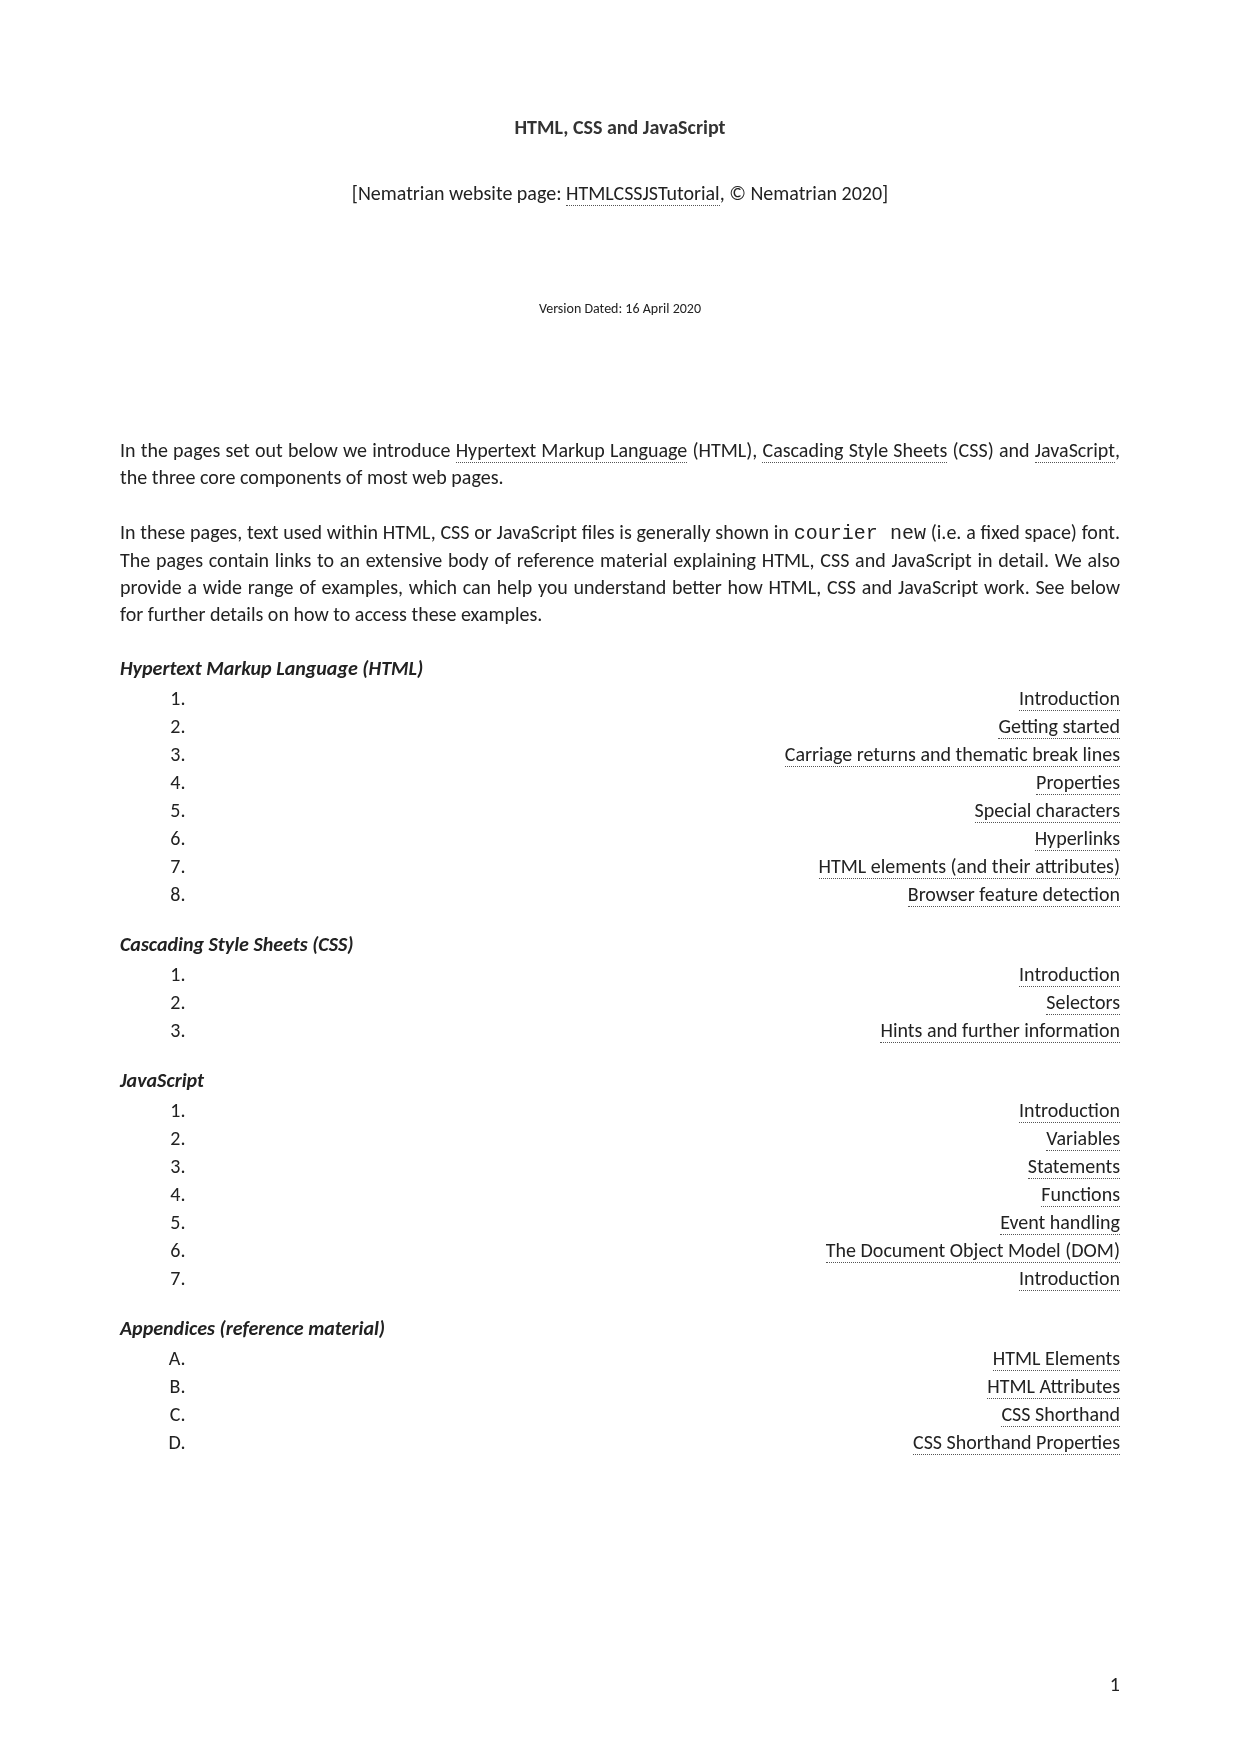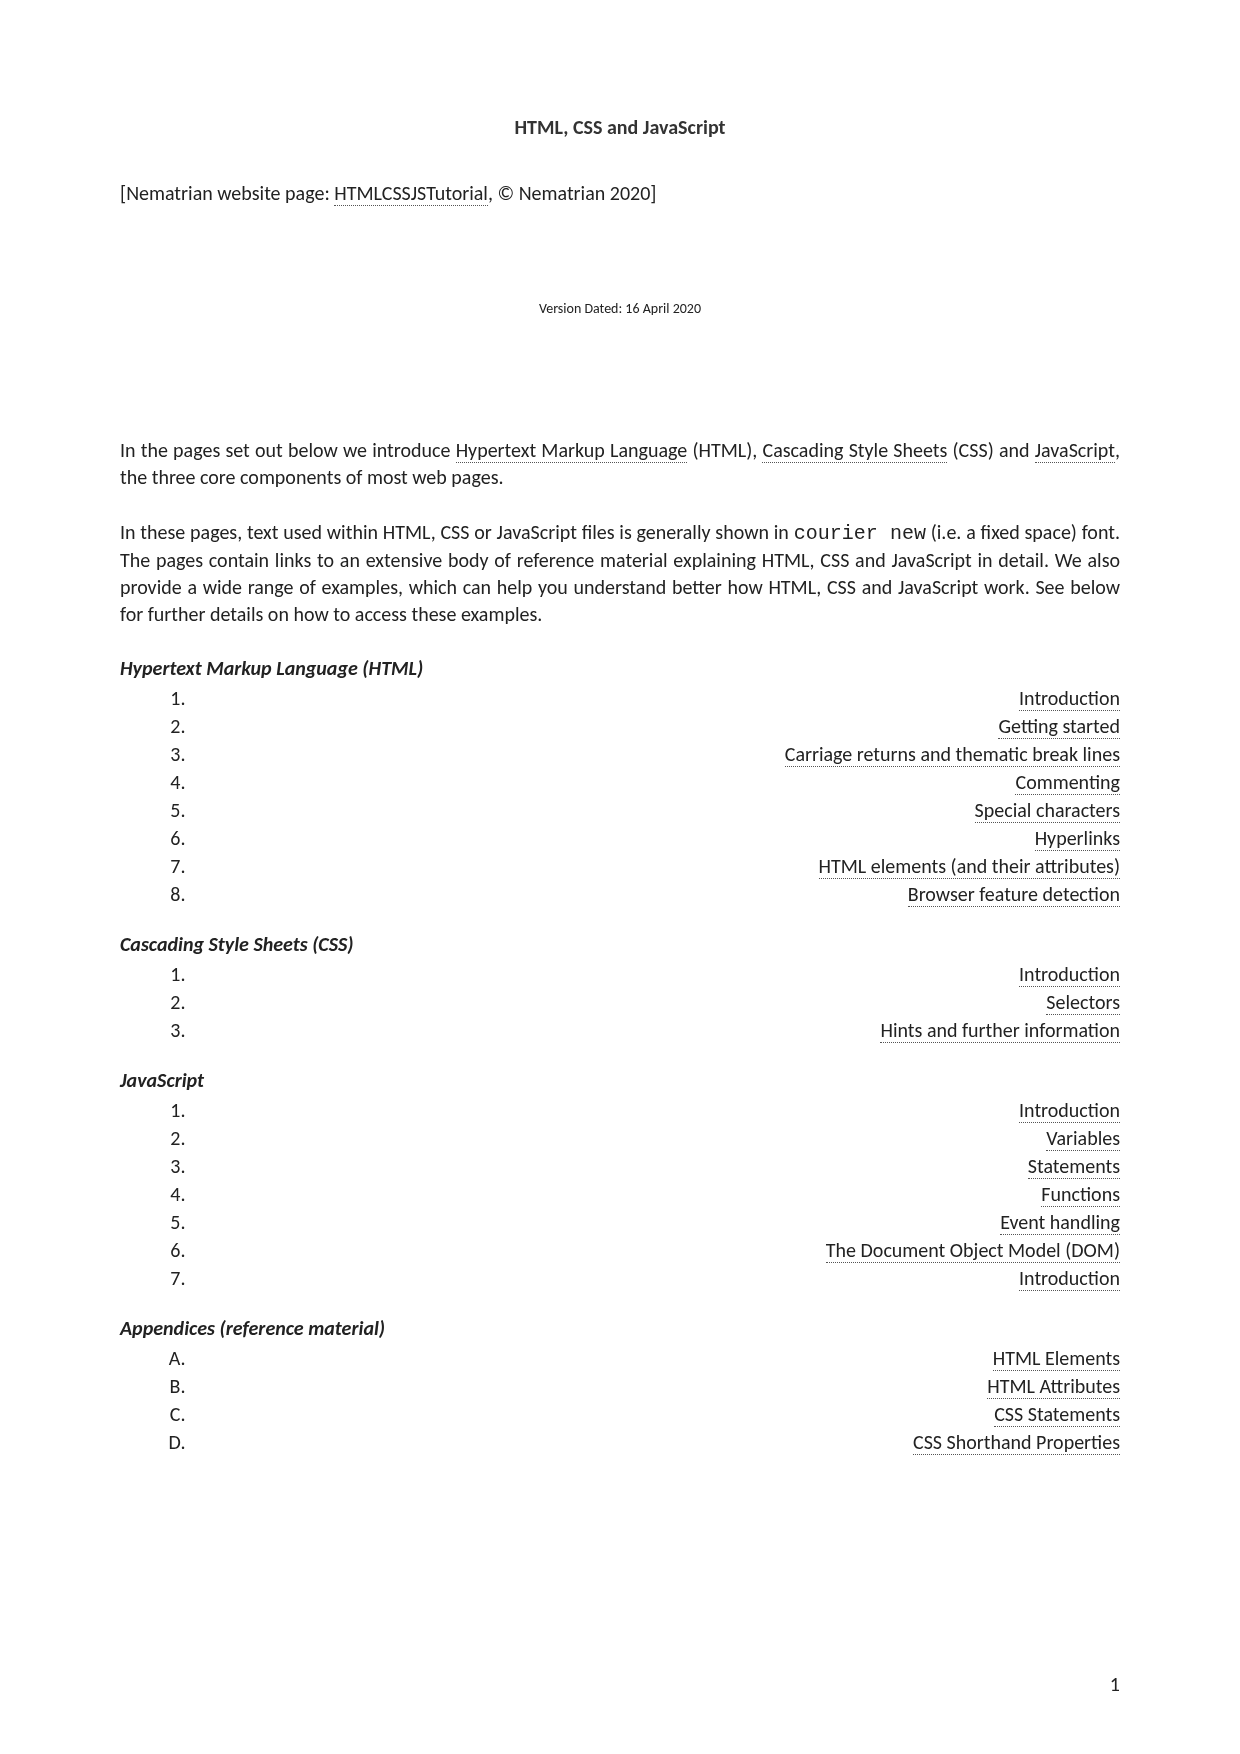--- a/index.html
+++ b/index.html
@@ -14,21 +14,21 @@
       padding: 115px 120px 60px 120px;
     }
     .title {
       text-align: center;
       font-weight: bold;
       font-size: 20px;
       margin-bottom: 42px;
       color: #333;
     }
     .subtitle {
-      text-align: left;
+      text-align: center;
       font-size: 20px;
       margin-bottom: 95px;
     }
     .version {
       text-align: center;
       font-size: 14px;
       margin-bottom: 120px;
     }
     .link {
       color: #222;
@@ -91,21 +91,21 @@
 
 <p class="para">
   <span>In these pages, text used within HTML, CSS or JavaScript files is generally shown in </span><span class="mono">courier new</span><span> (i.e. a fixed space) font. The pages contain links to an extensive body of reference material explaining HTML, CSS and JavaScript in detail. We also provide a wide range of examples, which can help you understand better how HTML, CSS and JavaScript work. See below for further details on how to access these examples.</span>
 </p>
 
 <div class="section-heading">Hypertext Markup Language (HTML)</div>
 <ol class="numeric">
   <li><a class="link">Introduction</a></li>
   <li><a class="link">Getting started</a></li>
   <li><a class="link">Carriage returns and thematic break lines</a></li>
-  <li><a class="link">Commenting</a></li>
+  <li><a class="link">Properties</a></li>
   <li><a class="link">Special characters</a></li>
   <li><a class="link">Hyperlinks</a></li>
   <li><a class="link">HTML elements (and their attributes)</a></li>
   <li><a class="link">Browser feature detection</a></li>
 </ol>
 
 <div class="section-heading">Cascading Style Sheets (CSS)</div>
 <ol class="numeric">
   <li><a class="link">Introduction</a></li>
   <li><a class="link">Selectors</a></li>
@@ -120,17 +120,17 @@
   <li><a class="link">Functions</a></li>
   <li><a class="link">Event handling</a></li>
   <li><a class="link">The Document Object Model (DOM)</a></li>
   <li><a class="link">Introduction</a></li>
 </ol>
 
 <div class="section-heading">Appendices (reference material)</div>
 <ol class="alpha">
   <li><a class="link">HTML Elements</a></li>
   <li><a class="link">HTML Attributes</a></li>
-  <li><a class="link">CSS Statements</a></li>
+  <li><a class="link">CSS Shorthand</a></li>
   <li><a class="link">CSS Shorthand Properties</a></li>
 </ol>
 
 <div class="page-number">1</div>
 
 </body></html>

